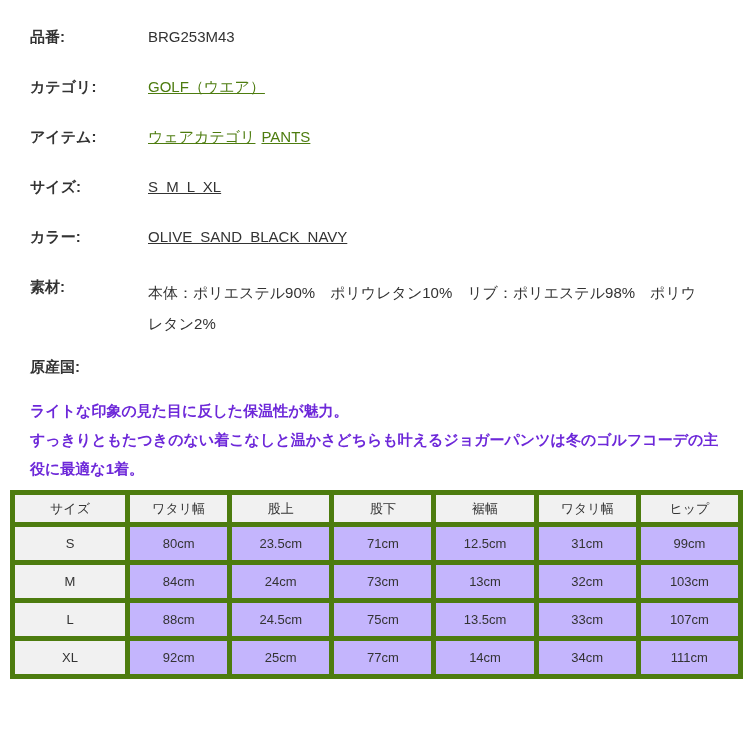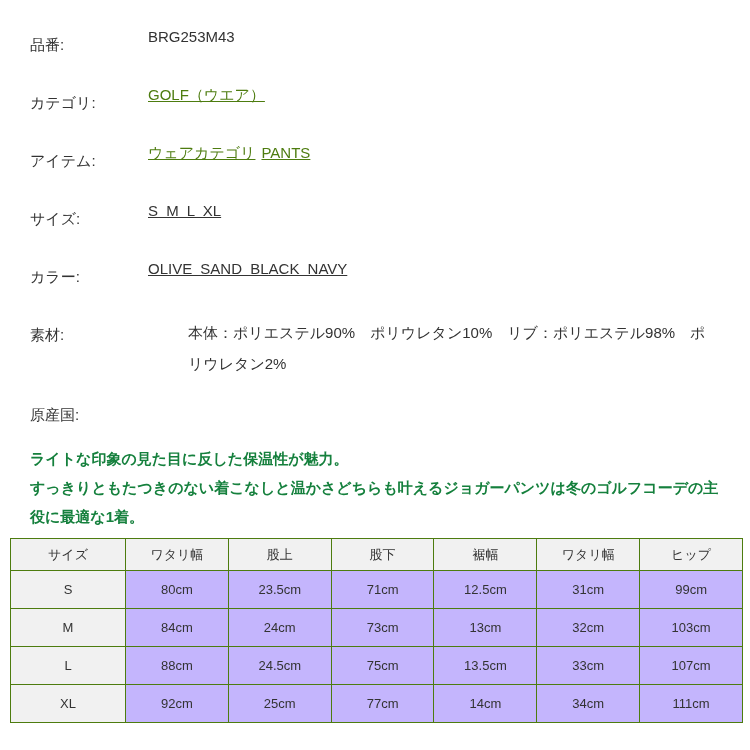--- a/index.html
+++ b/index.html
@@ -11,45 +11,45 @@
   }
   .page { width: 750px; height: 750px; background: #ffffff; }
 
   
   .specs { padding: 27px 30px 0 30px; }
   .spec-row {
     display: flex; align-items: flex-start;
     font-size: 15px; line-height: 20px;
     margin-bottom: 30px;
   }
-  .spec-label { flex: 0 0 118px; font-weight: normal; margin-top: 8px; }
+  .spec-label { flex: 0 0 118px; font-weight: bold; }
   .spec-value { flex: 1 1 auto; }
   .spec-value.spaced { word-spacing: 4px; text-decoration: underline; }
   .spec-row.material { margin-bottom: 18px; }
-  .spec-row.material .spec-value { line-height: 31px; max-width: 562px; margin-left: 40px; }
+  .spec-row.material .spec-value { line-height: 31px; max-width: 562px; }
   .spec-row.origin { margin-bottom: 0; }
   .spec-link {
     color: #4d7c0f; text-decoration: underline; cursor: pointer;
   }
   .spec-link + .spec-link { margin-left: 6px; text-align: center; }
 
   
   .description {
     margin: 19px 30px 0 30px; max-width: 692px;
-    color: #15803d; font-weight: bold;
+    color: #6d28d9; font-weight: bold;
     font-size: 15px; line-height: 29px;
   }
 
   
   .size-table {
     margin: 7px 7px 0 10px; width: 733px;
     border-collapse: collapse; table-layout: fixed;
   }
   .size-table th, .size-table td {
-    border: 1px solid #4d7c0f;
+    border: 5px solid #4d7c0f;
     text-align: center; vertical-align: middle;
     font-size: 13px; color: #333333; font-weight: 400;
   }
   .size-table th { height: 32px; background: #f1f1f1; }
   .size-table td { height: 38px; background: #c4b5fd; }
   .size-table th.col-size { width: 115px; }
   .size-table td.col-size { background: #f1f1f1; }
 </style>
 </head>
 <body>

